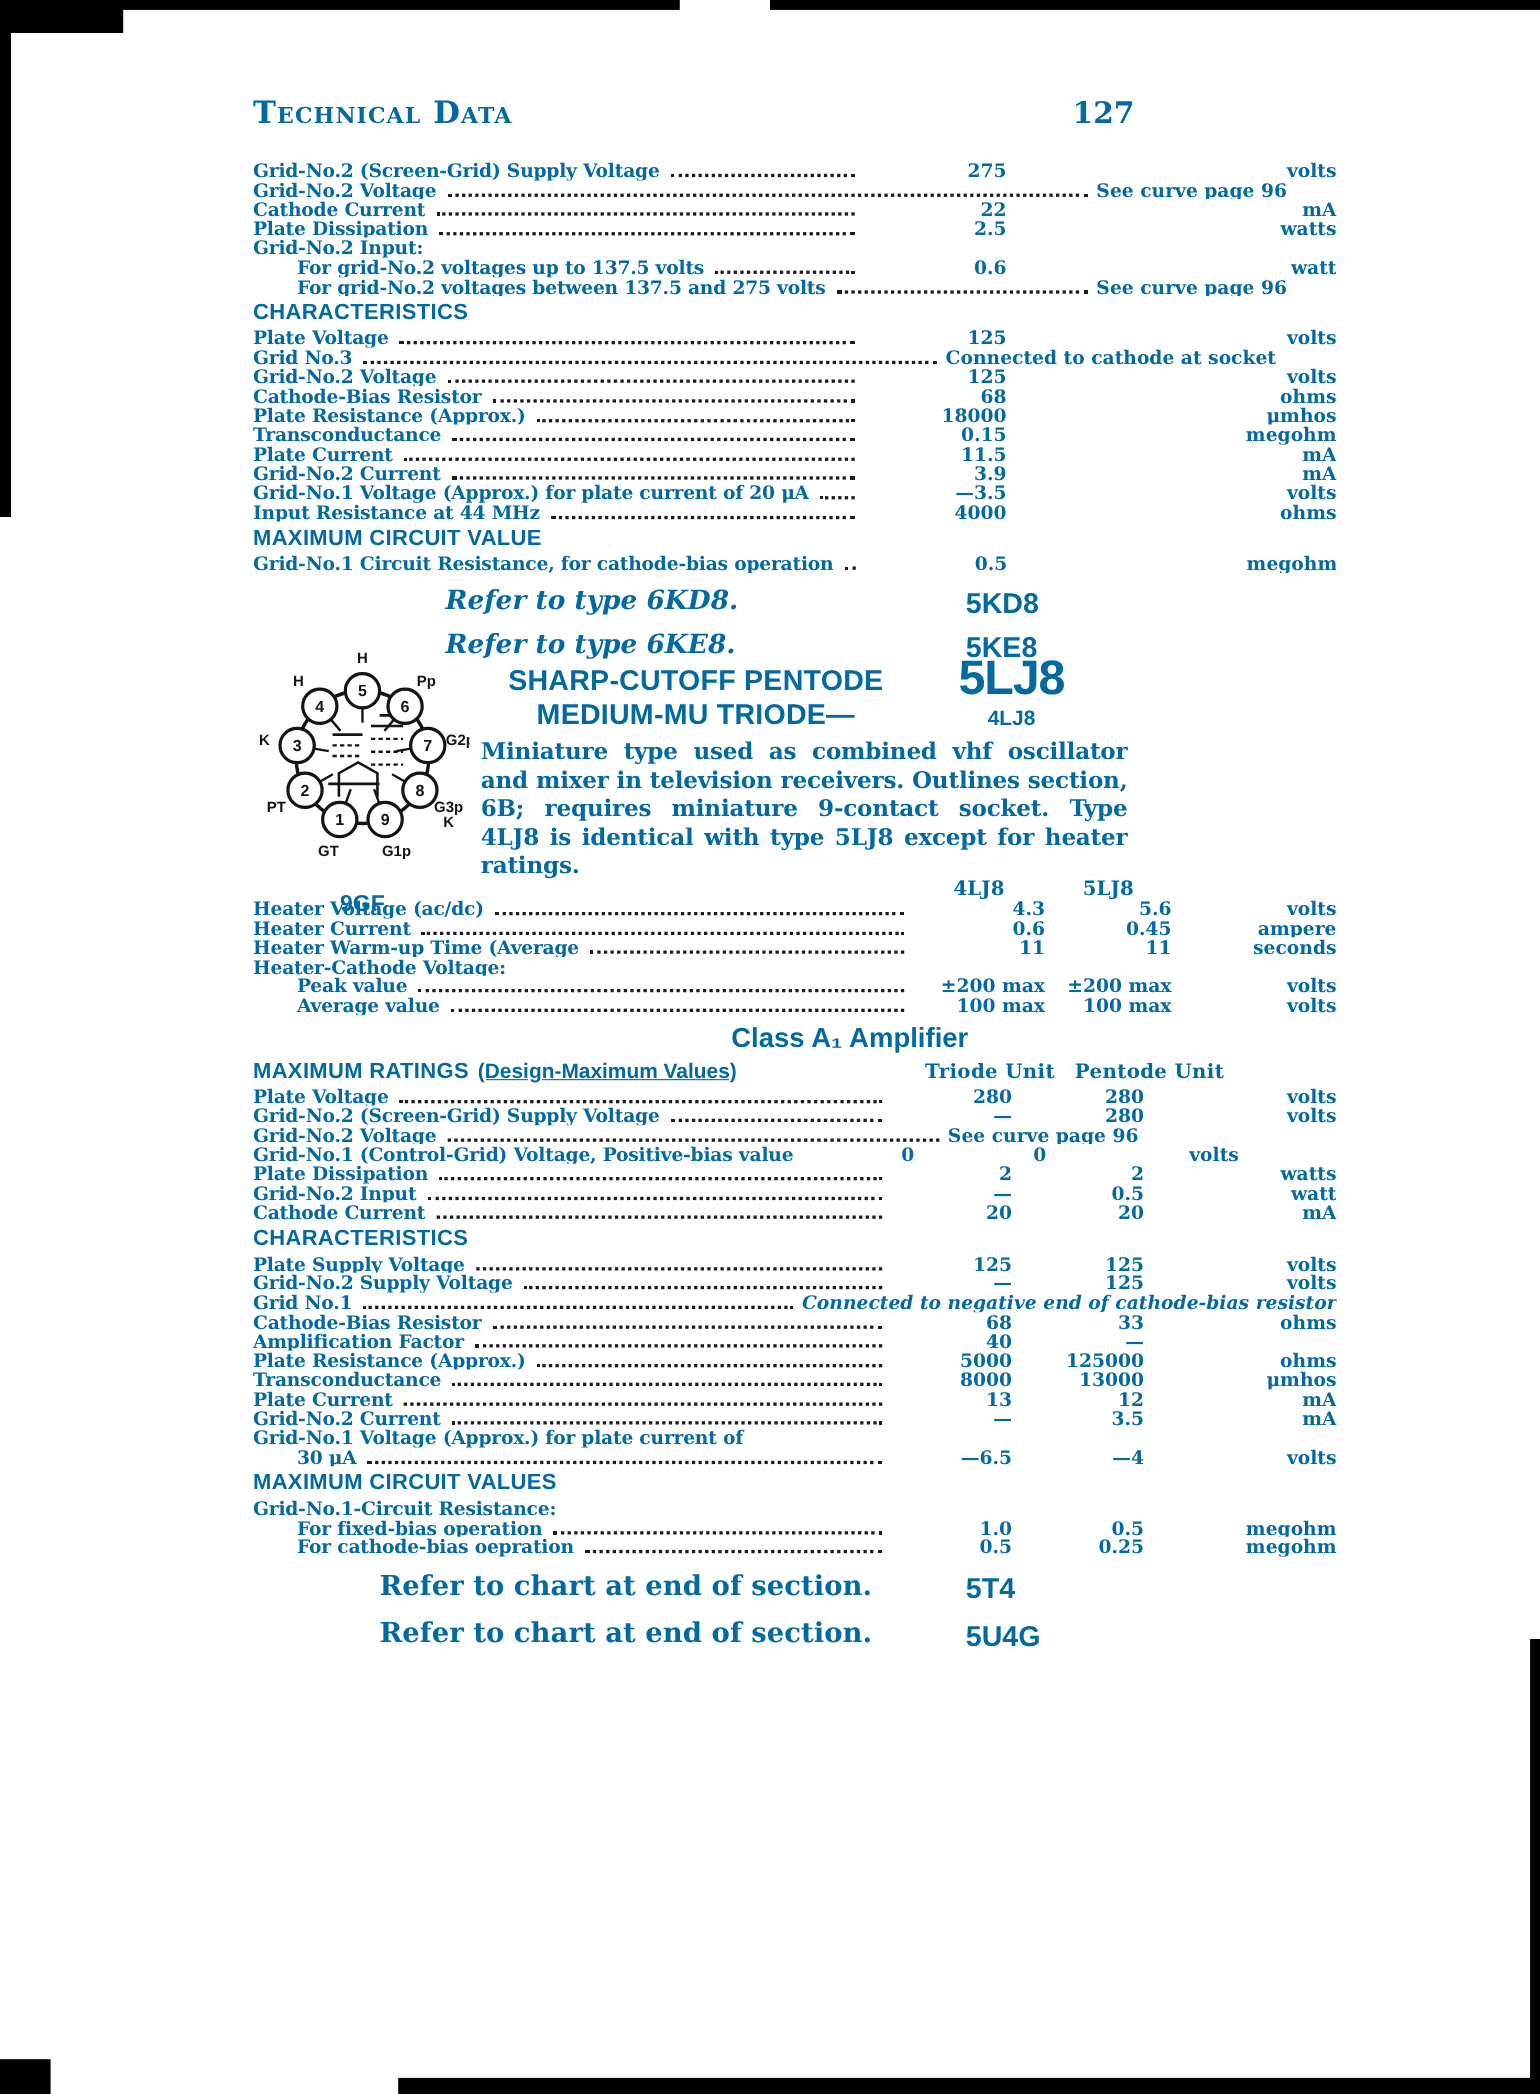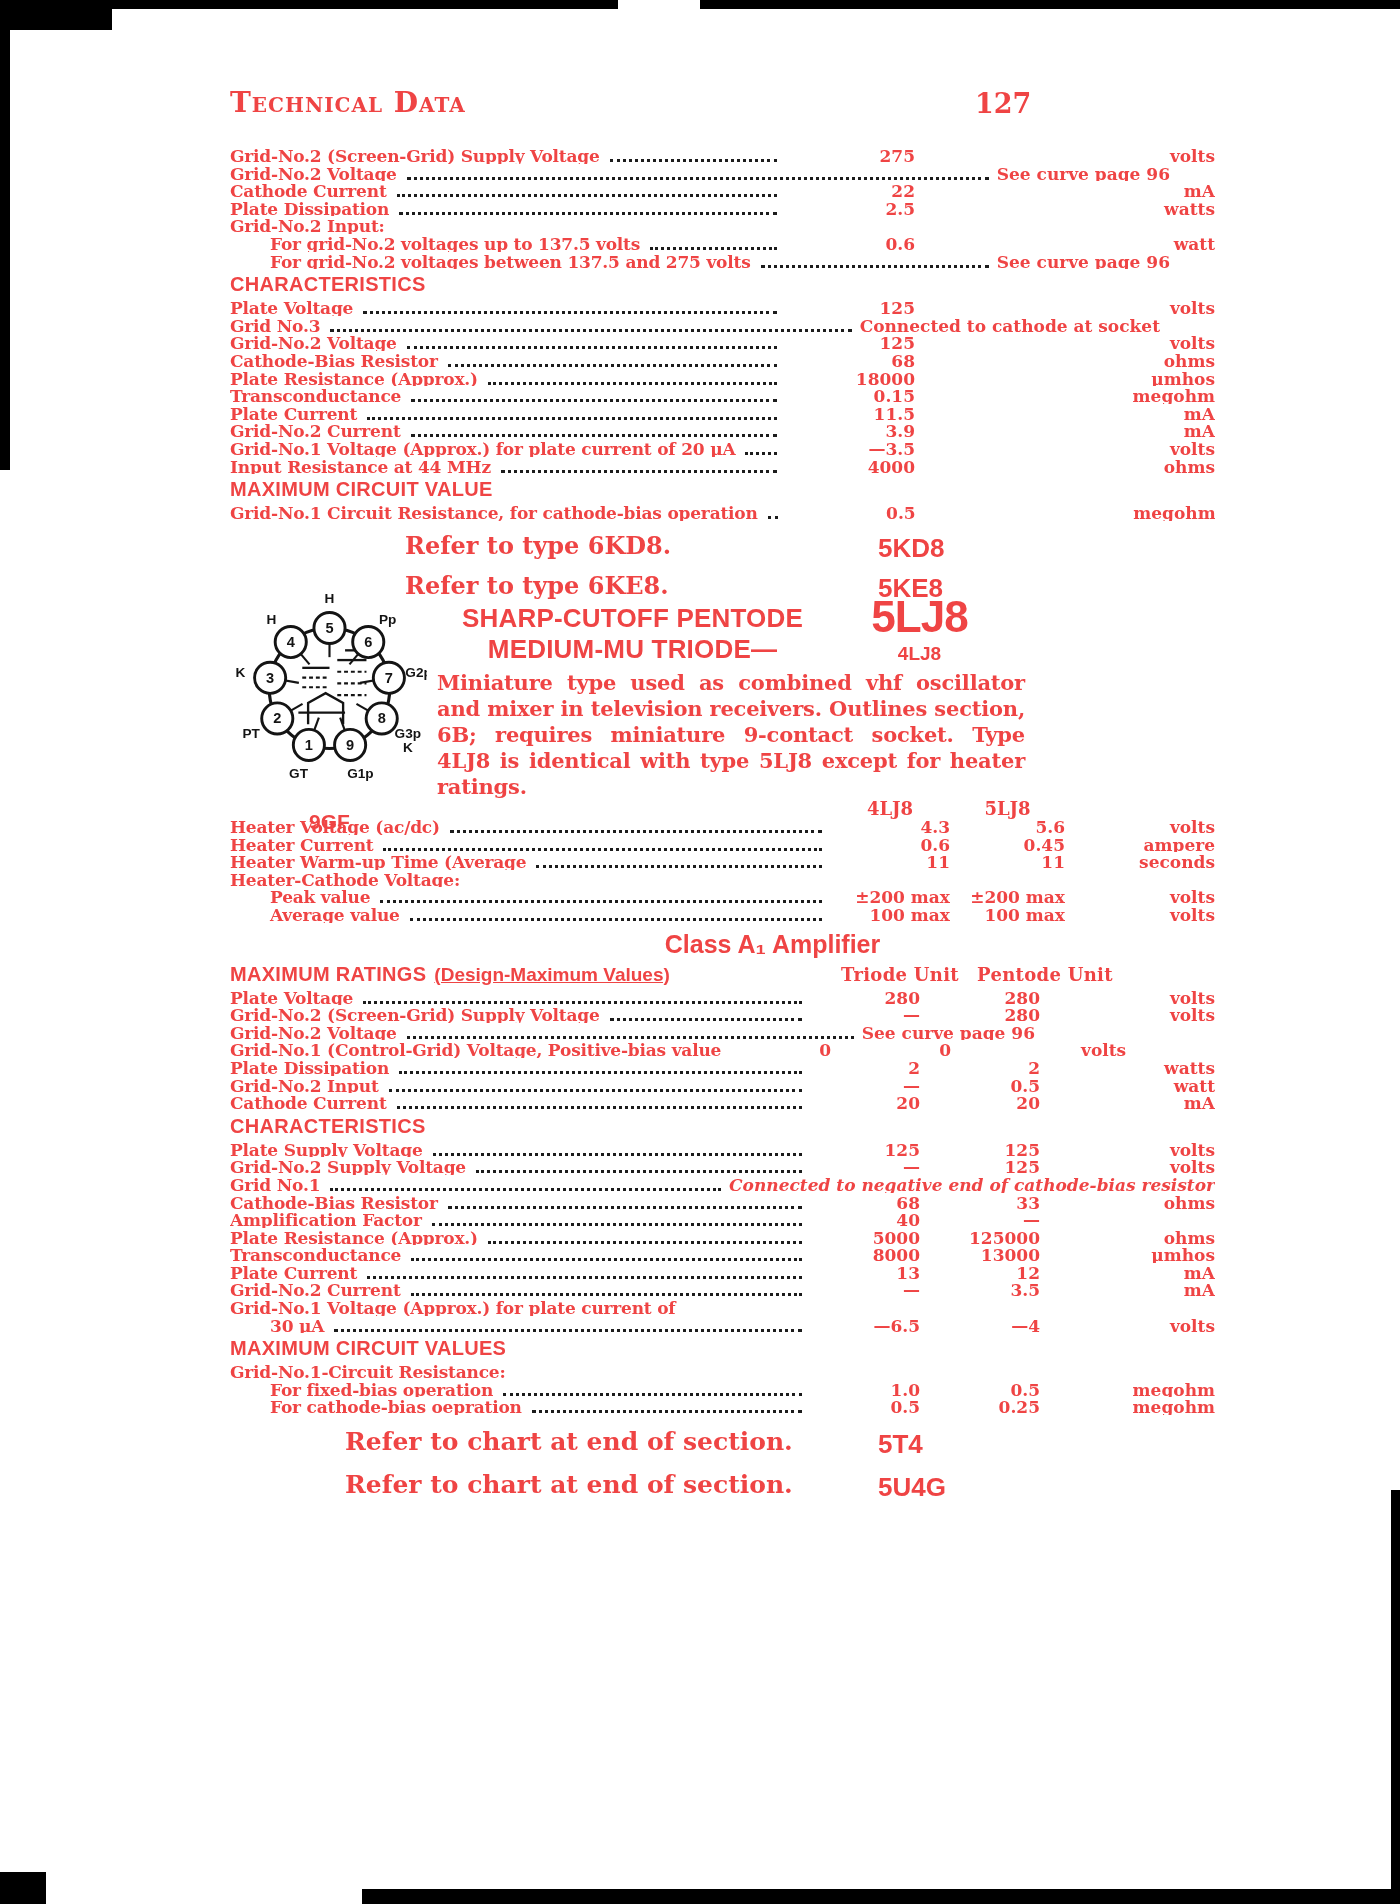--- a/index.html
+++ b/index.html
@@ -1,16 +1,16 @@
 <!DOCTYPE html>
 <html><head>
 <meta charset="utf-8">
 <style>
   html,body{margin:0;padding:0;background:#e8e8e8;}
-  #page{position:relative;width:1400px;height:1904px;background:#ffffff;color:#ef4444;
+  #page{position:relative;width:1400px;height:1904px;background:#ffffff;color:#0369a1;
         font-family:"DejaVu Serif",serif;overflow:hidden;}
   
   .art{position:absolute;background:#000;}
   
   #hdr-left{position:absolute;left:230px;top:86px;font:700 28px "DejaVu Serif",serif;
             font-variant:small-caps;letter-spacing:1px;}
   #hdr-num{position:absolute;left:975px;top:88px;font:700 27px "DejaVu Serif",serif;}
   
   .col{position:absolute;left:230px;width:985px;}
   #block1{top:146px;}
@@ -33,21 +33,21 @@
   .hu{width:150px;text-align:right;flex:none;}
   .sh{font:700 20px "Liberation Sans",sans-serif;letter-spacing:.3px;margin:4px 0 2px;
       display:flex;align-items:baseline;white-space:nowrap;}
   .sh .note{font:700 19px "Liberation Sans",sans-serif;margin-left:8px;letter-spacing:0;text-decoration:underline;}
   .th{font:700 18px "DejaVu Serif",serif;text-align:center;flex:none;}
   .hdr-row{display:flex;height:19px;font-size:17px;font-weight:700;}
   
   .refer{position:relative;height:40px;font:700 24px "DejaVu Serif",serif;}
   .refer .code{position:absolute;left:648px;top:2px;font:700 26px "Liberation Sans",sans-serif;}
   #refer1{margin-top:10px;}
-  #refer1 .txt{padding-left:175px;}
+  #refer1 .txt{padding-left:175px;font-style:italic;}
   #refer2{margin-top:12px;}
   #refer2 .refer{height:43px;font-size:25px;}
   #refer2 .txt{padding-left:115px;}
   
   #tube-diagram{position:absolute;left:232px;top:592px;width:195px;text-align:center;}
   #tube-basing{font:700 21px "Liberation Sans",sans-serif;margin-top:2px;}
   #tube-title{position:absolute;left:450px;top:603px;width:365px;text-align:center;
               font:700 26px "Liberation Sans",sans-serif;letter-spacing:.2px;line-height:31px;}
   #tube-type{position:absolute;left:852px;top:592px;width:135px;text-align:center;}
   #tube-type .main{font:700 44px "Liberation Sans",sans-serif;letter-spacing:-1px;}

